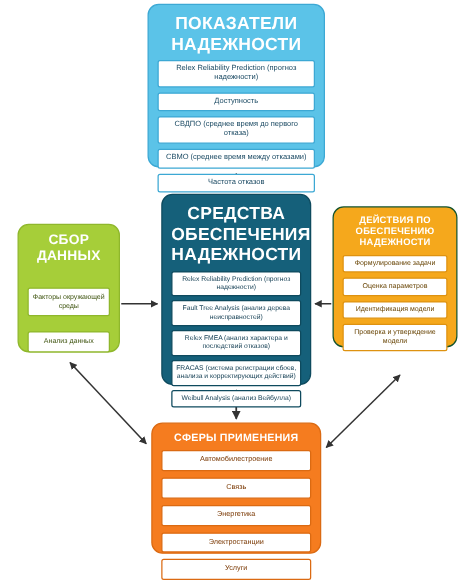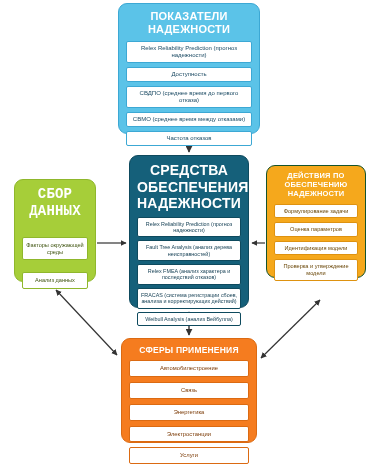--- a/index.html
+++ b/index.html
@@ -60,21 +60,21 @@
 
   
   #box-indicators {
     left: 118px;
     top: 3px;
     width: 142px;
     height: 131px;
     background: #5BC3E8;
     border: 1px solid #3CA8D4;
   }
-  #box-indicators .box-title { font-size: 11px; }
+  #box-indicators .box-title { font-size: 14px; }
   #box-indicators .item {
     font-size: 6px;
     color: #1b4a63;
     border: 1px solid #3CA8D4;
   }
 
   
   #box-tools {
     left: 129px;
     top: 155px;
@@ -93,21 +93,21 @@
 
   
   #box-collection {
     left: 14px;
     top: 179px;
     width: 82px;
     height: 103px;
     background: #A6CE39;
     border: 1px solid #8FB72C;
   }
-  #box-collection .box-title { font-size: 14px; margin-bottom: 18px; font-family: Liberation Mono, monospace; }
+  #box-collection .box-title { font-size: 11px; margin-bottom: 18px; }
   #box-collection .items { gap: 12px; }
   #box-collection .item {
     font-size: 5.6px;
     color: #3f5410;
     border: 1px solid #8FB72C;
     padding: 4px 2px;
   }
 
   
   #box-actions {

